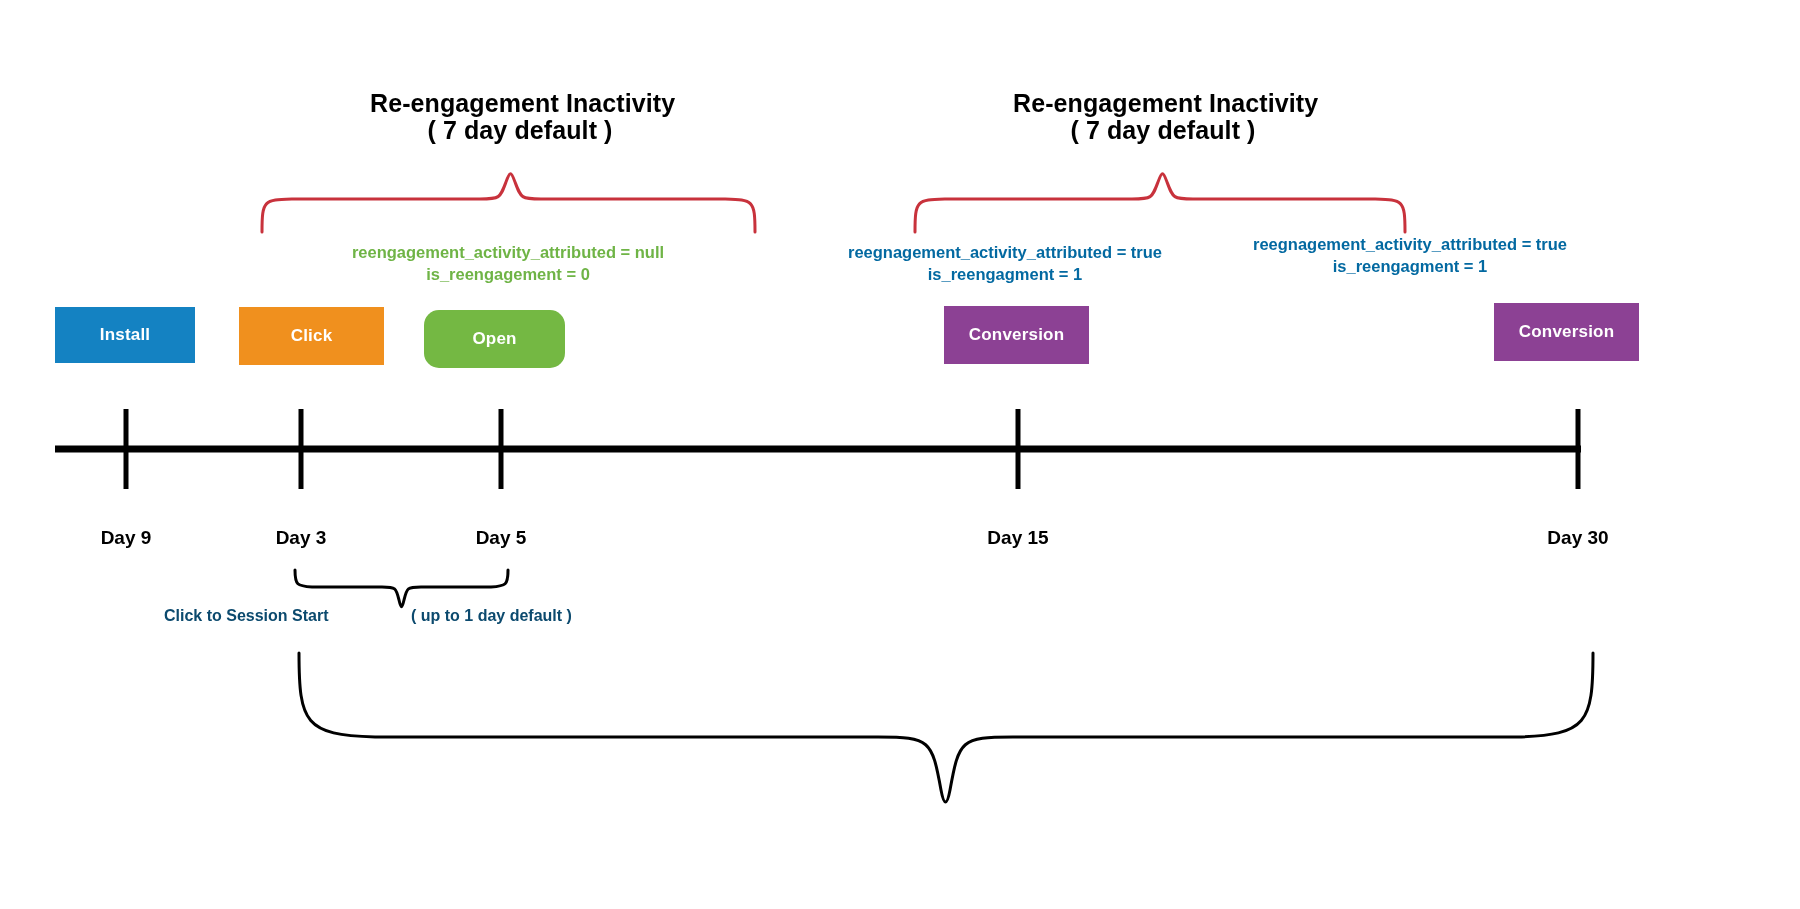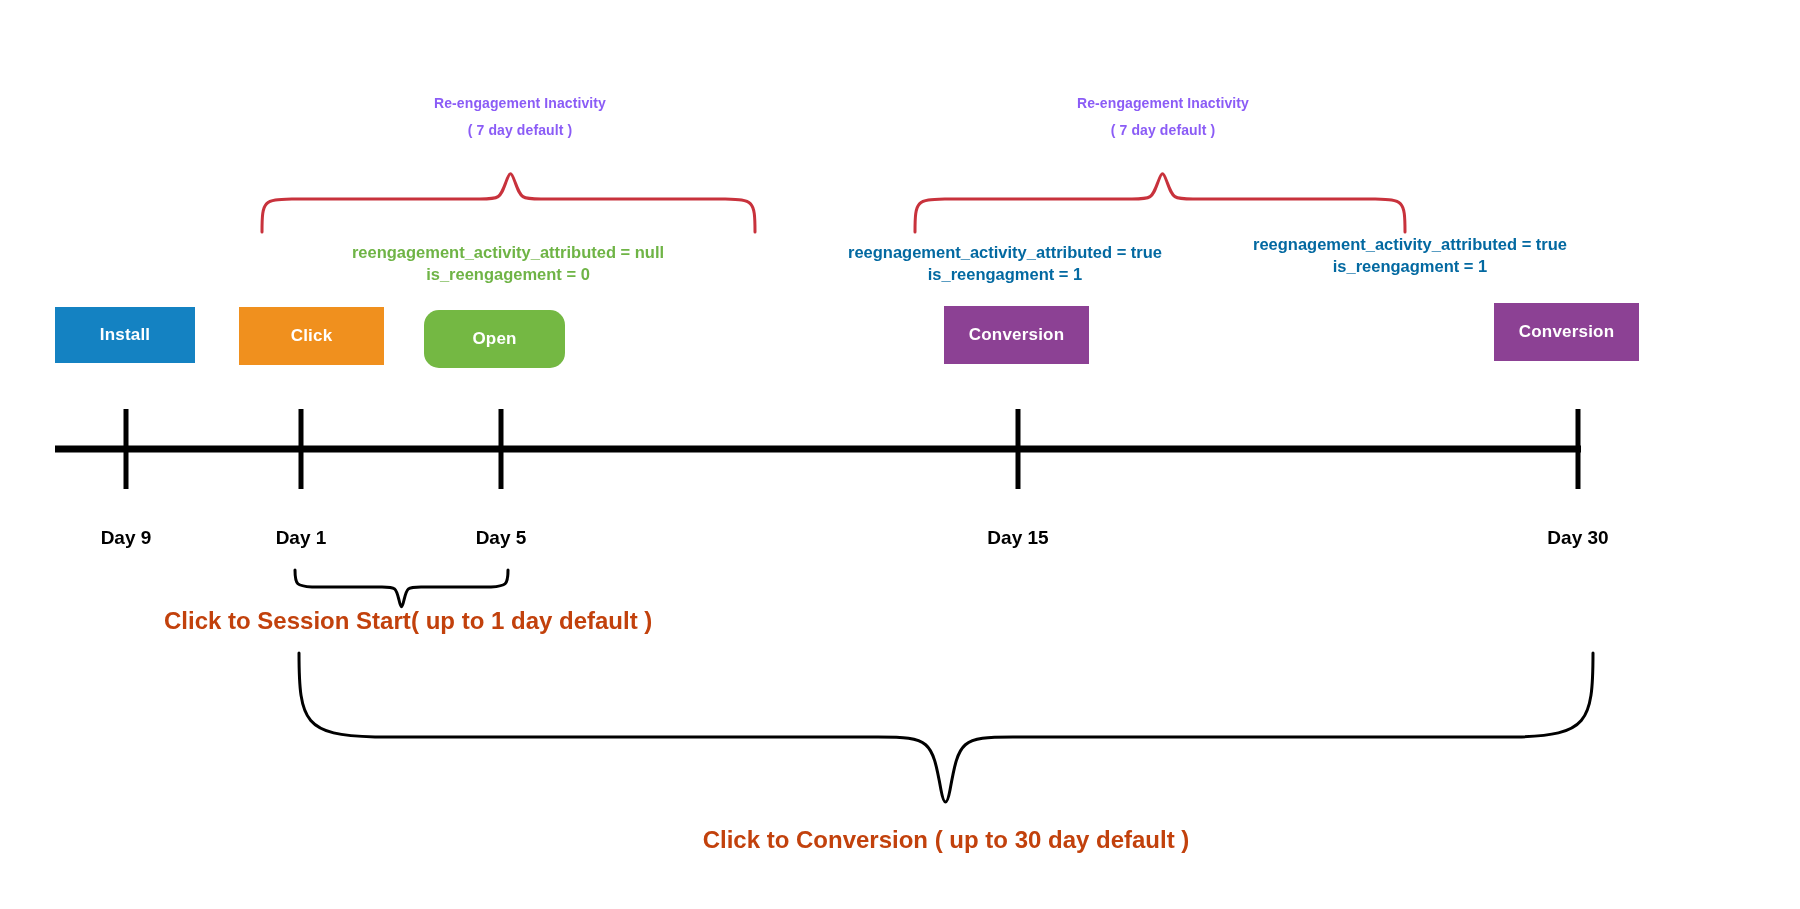--- a/index.html
+++ b/index.html
@@ -15,23 +15,23 @@
     width: 1800px;
     height: 909px;
     background: #ffffff;
     overflow: hidden;
   }
 
   
   .brace-title {
     position: absolute;
     text-align: center;
-    color: #8b5cf6;
+    color: #000000;
     font-weight: bold;
-    font-size: 14px;
+    font-size: 25px;
     line-height: 27px;
     white-space: nowrap;
     letter-spacing: 0.1px;
   }
 
   
   .attr-note {
     position: absolute;
     text-align: center;
     font-weight: bold;
@@ -59,23 +59,23 @@
     text-align: center;
     color: #000000;
     font-weight: bold;
     font-size: 19px;
     white-space: nowrap;
   }
 
   
   .span-caption {
     position: absolute;
-    color: #c2410c;
+    color: #0c4a6e;
     font-weight: bold;
-    font-size: 24px;
+    font-size: 16px;
     white-space: nowrap;
   }
   .span-caption.centered { text-align: center; }
 
   svg.overlay {
     position: absolute;
     left: 0;
     top: 0;
     width: 1800px;
     height: 909px;
@@ -173,24 +173,23 @@
 
   <div class="event-box" style="left:944px; top:306px; width:145px; height:58px; background:#8C4194;">
     <span>Conversion</span>
   </div>
 
   <div class="event-box" style="left:1494px; top:303px; width:145px; height:58px; background:#8C4194;">
     <span>Conversion</span>
   </div>
 
   <div class="day-label" style="left:36px; top:527px; width:180px;">Day 9</div>
-  <div class="day-label" style="left:211px; top:527px; width:180px;">Day 1</div>
+  <div class="day-label" style="left:211px; top:527px; width:180px;">Day 3</div>
   <div class="day-label" style="left:411px; top:527px; width:180px;">Day 5</div>
   <div class="day-label" style="left:928px; top:527px; width:180px;">Day 15</div>
   <div class="day-label" style="left:1488px; top:527px; width:180px;">Day 30</div>
 
   <div class="span-caption" style="left:164px; top:607px;">Click to Session Start</div>
 
   <div class="span-caption" style="left:411px; top:607px;">( up to 1 day default )</div>
 
-  <div class="span-caption centered" style="left:646px; top:826px; width:600px;">Click to Conversion ( up to 30 day default )</div>
 
 </div>
 
 </body></html>

